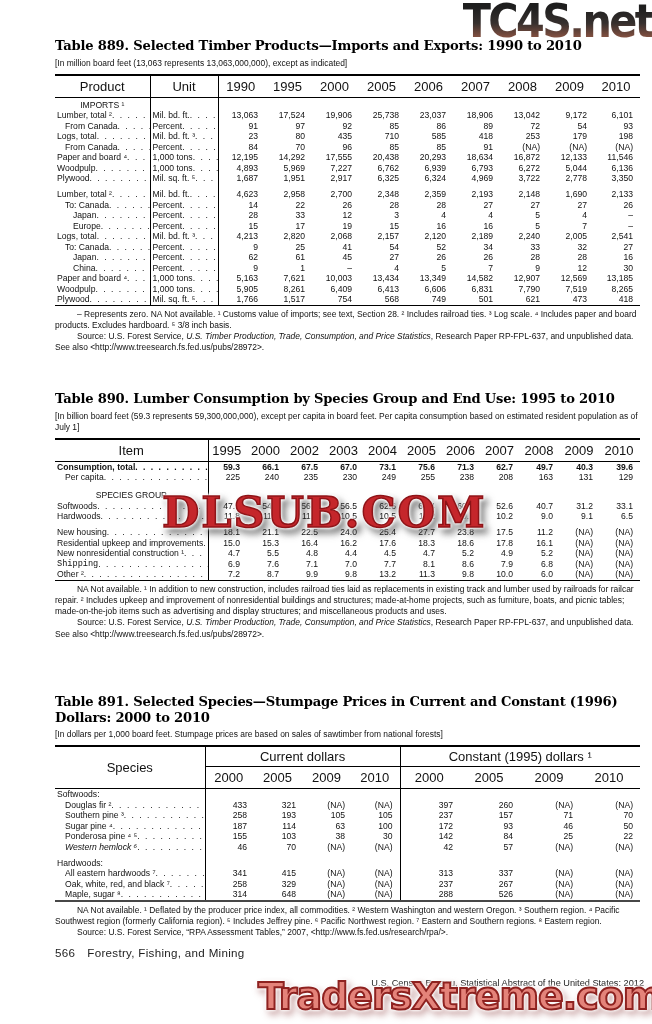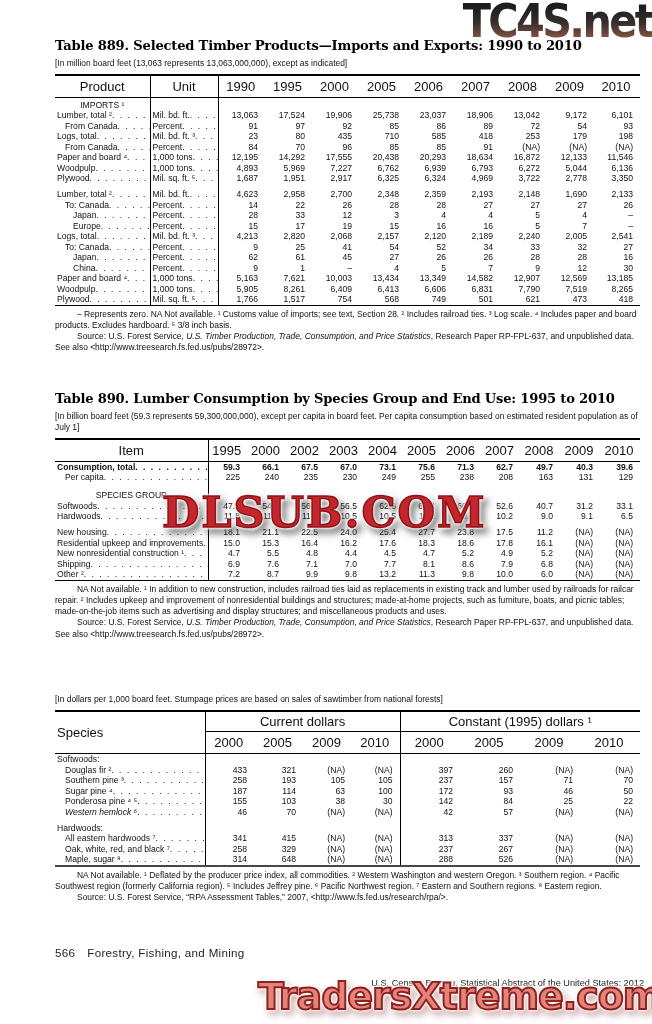--- a/index.html
+++ b/index.html
@@ -11,21 +11,21 @@
        line-height:15.5px;color:#000;letter-spacing:-0.2px;}
   .note{font-size:8.45px;line-height:11px;margin:0 0 5px 0;}
   
   table.tbl{border-collapse:collapse;table-layout:fixed;width:585px;
             border-top:2px solid #000;border-bottom:1.7px solid #000;font-size:8.6px;color:#111;}
   table.t891{border-bottom:2.5px solid #474747;}
   .tbl th{font-weight:normal;font-size:13px;padding:3px 2px 3px;border-bottom:1px solid #000;}
   th.stubcol{text-align:center;}
   th.yr{text-align:center;padding-right:4px;}
   th.grp{text-align:center;border-bottom:1px solid #000;padding:2px 0;}
-  th.stub{vertical-align:middle;text-align:left;}
+  th.stub{vertical-align:middle;text-align:center;}
   .tbl td{height:10.5px;line-height:10.5px;padding:0;white-space:nowrap;overflow:hidden;font-size:8.6px;}
   td.v{text-align:right;padding-right:7px;}
   .rr{border-right:1px solid #000;}
   tr.sprow td{height:5.5px;line-height:5.5px;}
   td.sect{text-align:center;padding-top:2px;}
   .fx{display:flex;overflow:hidden;}
   .fx .t{flex:0 0 auto;padding-left:2px;}
   .fx .d{flex:1 1 auto;overflow:hidden;white-space:nowrap;letter-spacing:1.5px;color:#111;}
   tr.b td{font-weight:bold;}
   
@@ -746,21 +746,21 @@
               <td class="v">4.7</td>
               <td class="v">5.2</td>
               <td class="v">4.9</td>
               <td class="v">5.2</td>
               <td class="v">(NA)</td>
               <td class="v">(NA)</td>
             </tr>
             <tr>
               <td class="lab rr">
                 <div class="fx">
-                  <span class="t" style="padding-left: 2px;">Shipping</span>
+                  <span class="t" style="padding-left: 2px; font-family: Liberation Mono, monospace;">Shipping</span>
                   <span class="d"> . . . . . . . . . . . . . . . . . . . . . . . . . . . . . . . . . . . . . . . . . . . . . . . . . . . . . . . . . . . . . . . . . . . . . . . . . . . . . . . .</span>
                 </div>
               </td>
               <td class="v">6.9</td>
               <td class="v">7.6</td>
               <td class="v">7.1</td>
               <td class="v">7.0</td>
               <td class="v">7.7</td>
               <td class="v">8.1</td>
               <td class="v">8.6</td>
@@ -791,20 +791,21 @@
           </tbody>
         </table>
       </div>
     <div class="fn">
       <p class="fnp ind">NA Not available. ¹ In addition to new construction, includes railroad ties laid as replacements in existing track and lumber used by railroads for railcar repair. ² Includes upkeep and improvement of nonresidential buildings and structures; made-at-home projects, such as  furniture, boats, and picnic tables; made-on-the-job items such as advertising and display structures; and miscellaneous products and uses.</p>
       <p class="fnp ind"><span>Source: U.S. Forest Service, </span><i>U.S. Timber Production, Trade, Consumption, and Price Statistics</i><span>, Research Paper RP-FPL-637, and unpublished data. See also &lt;http://www.treesearch.fs.fed.us/pubs/28972&gt;.</span></p>
     </div>
   </section>
 
   <section class="sec" id="sec-2">
+    <h2 class="ttl">Table 891. Selected Species—Stumpage Prices in Current and Constant (1996) Dollars: 2000 to 2010</h2>
     <p class="note">[In dollars per 1,000 board feet. Stumpage prices are based on sales of sawtimber from national forests]</p>
     <div>
         <table class="tbl t891">
           <colgroup>
             <col style="width: 150px;">
             <col style="width: 49px;">
             <col style="width: 49px;">
             <col style="width: 49px;">
             <col style="width: 48px;">
             <col style="width: 60px;">

